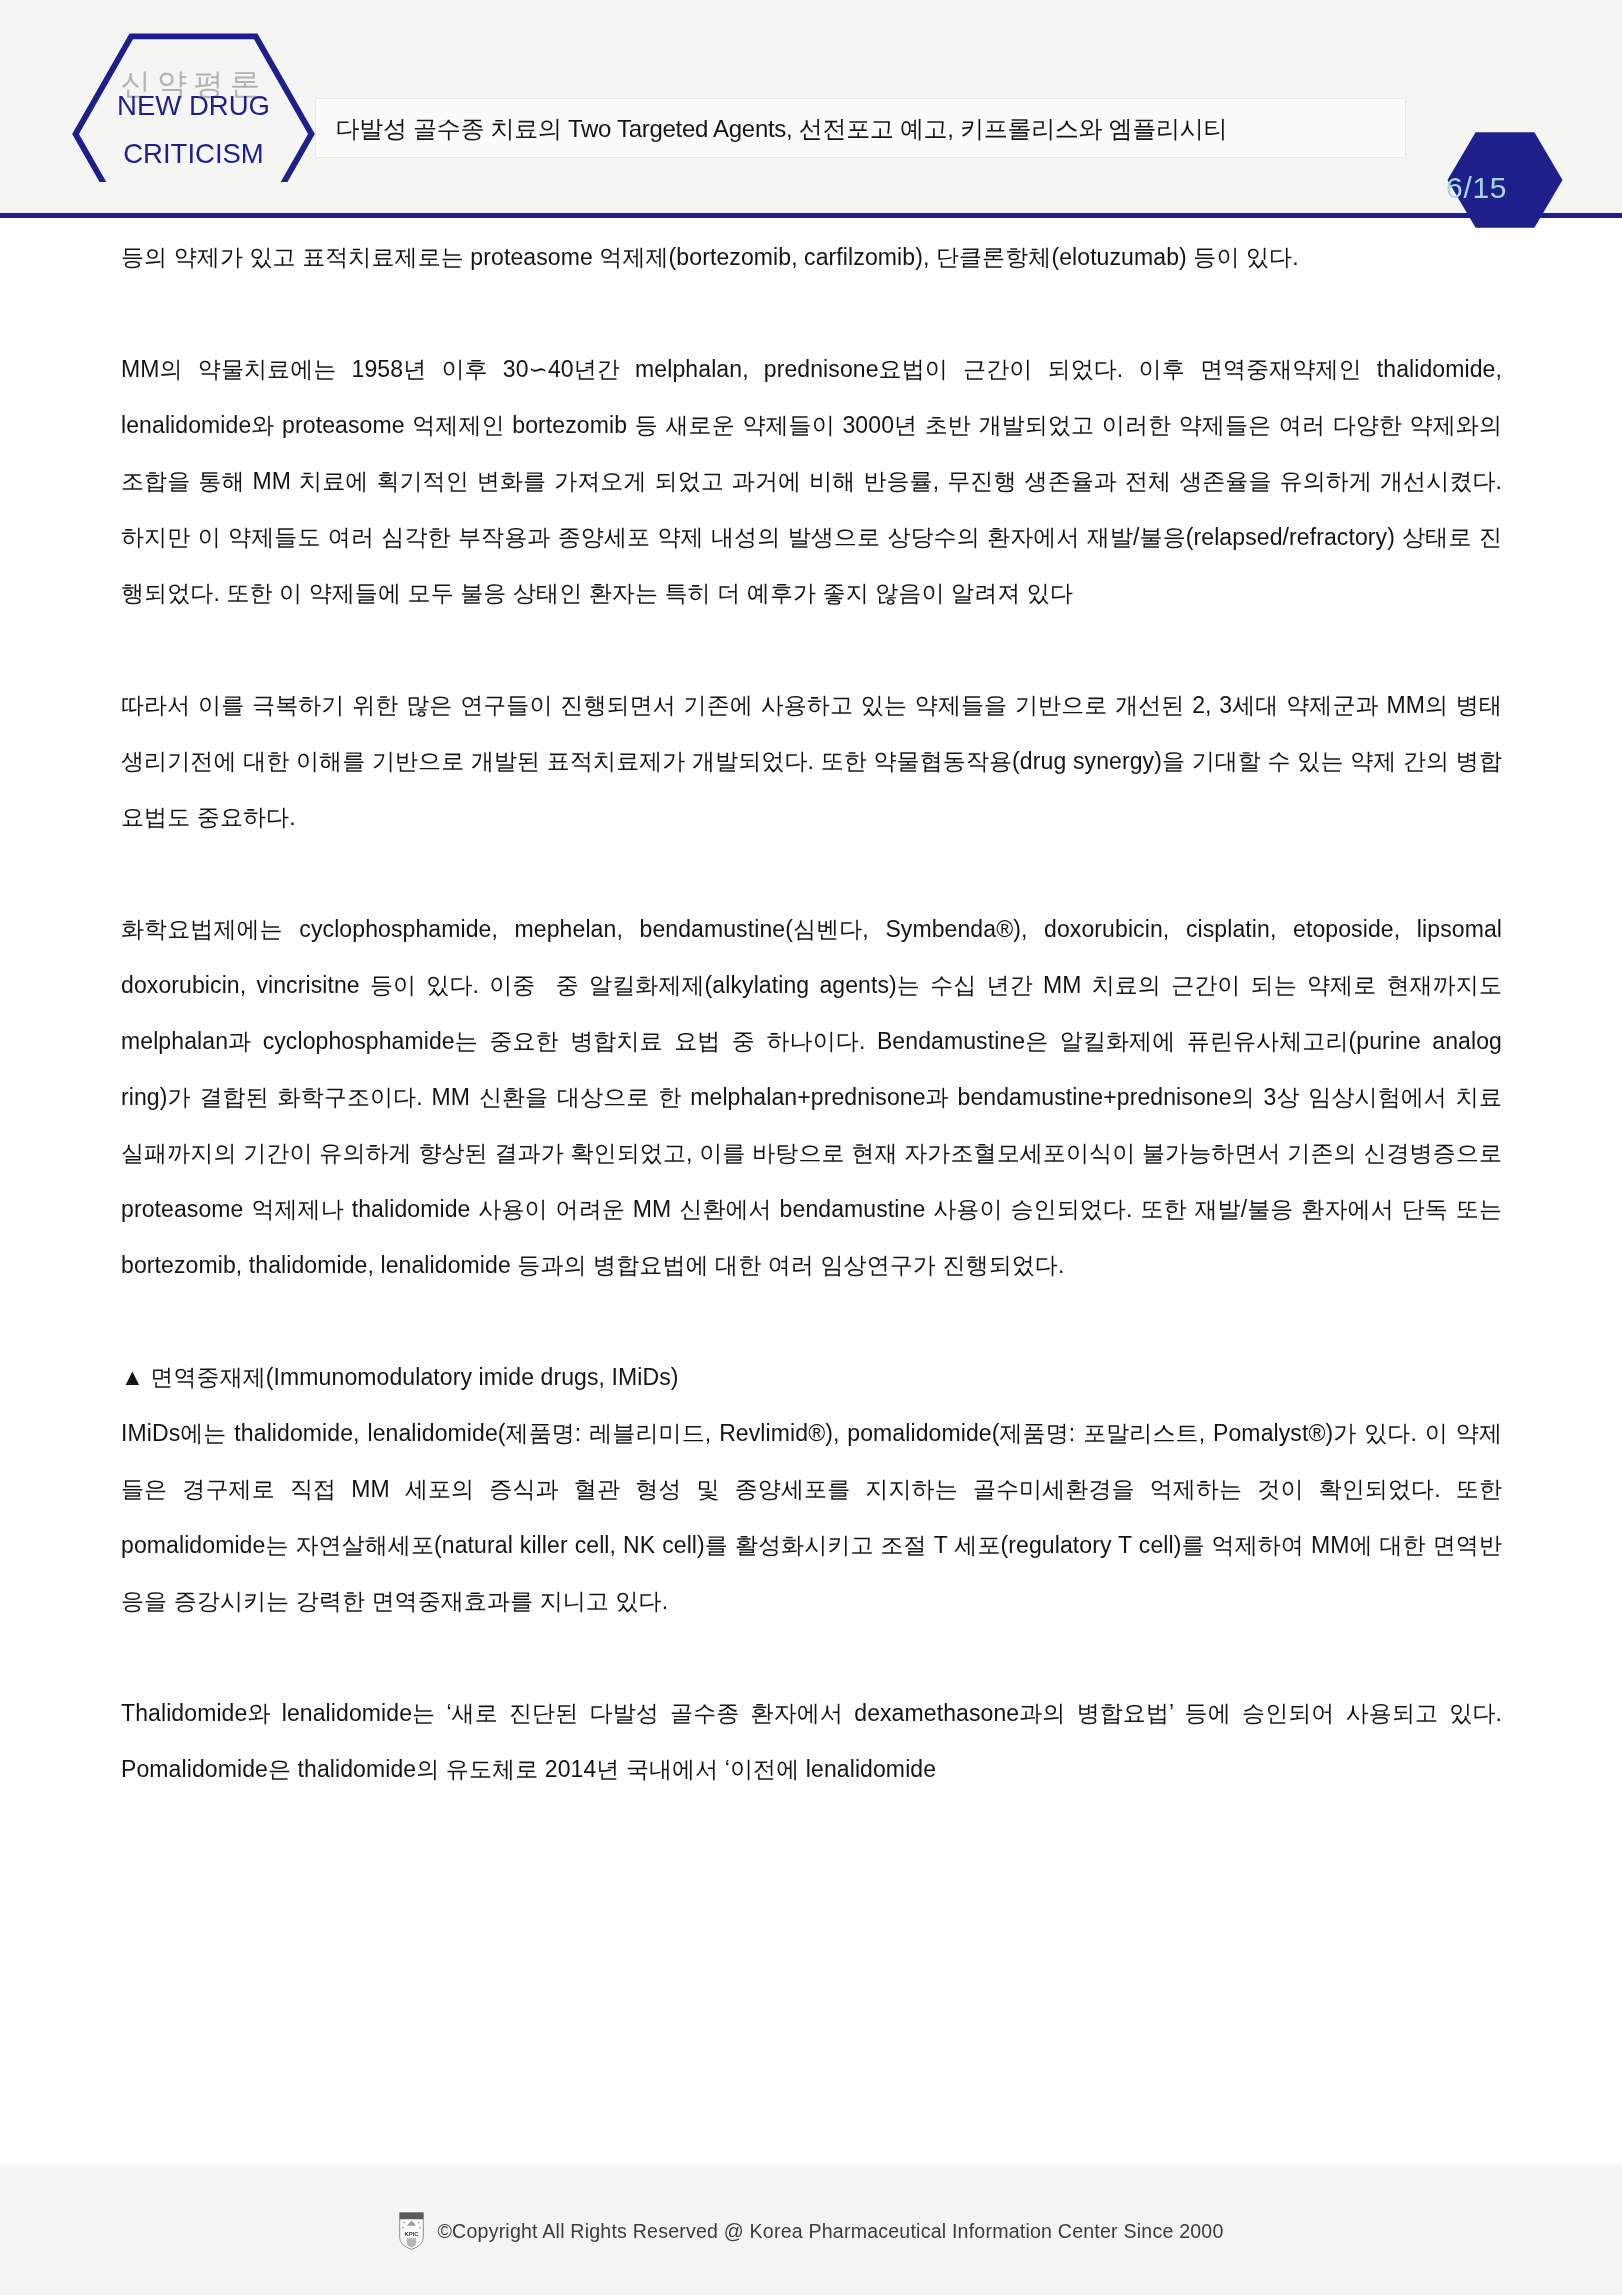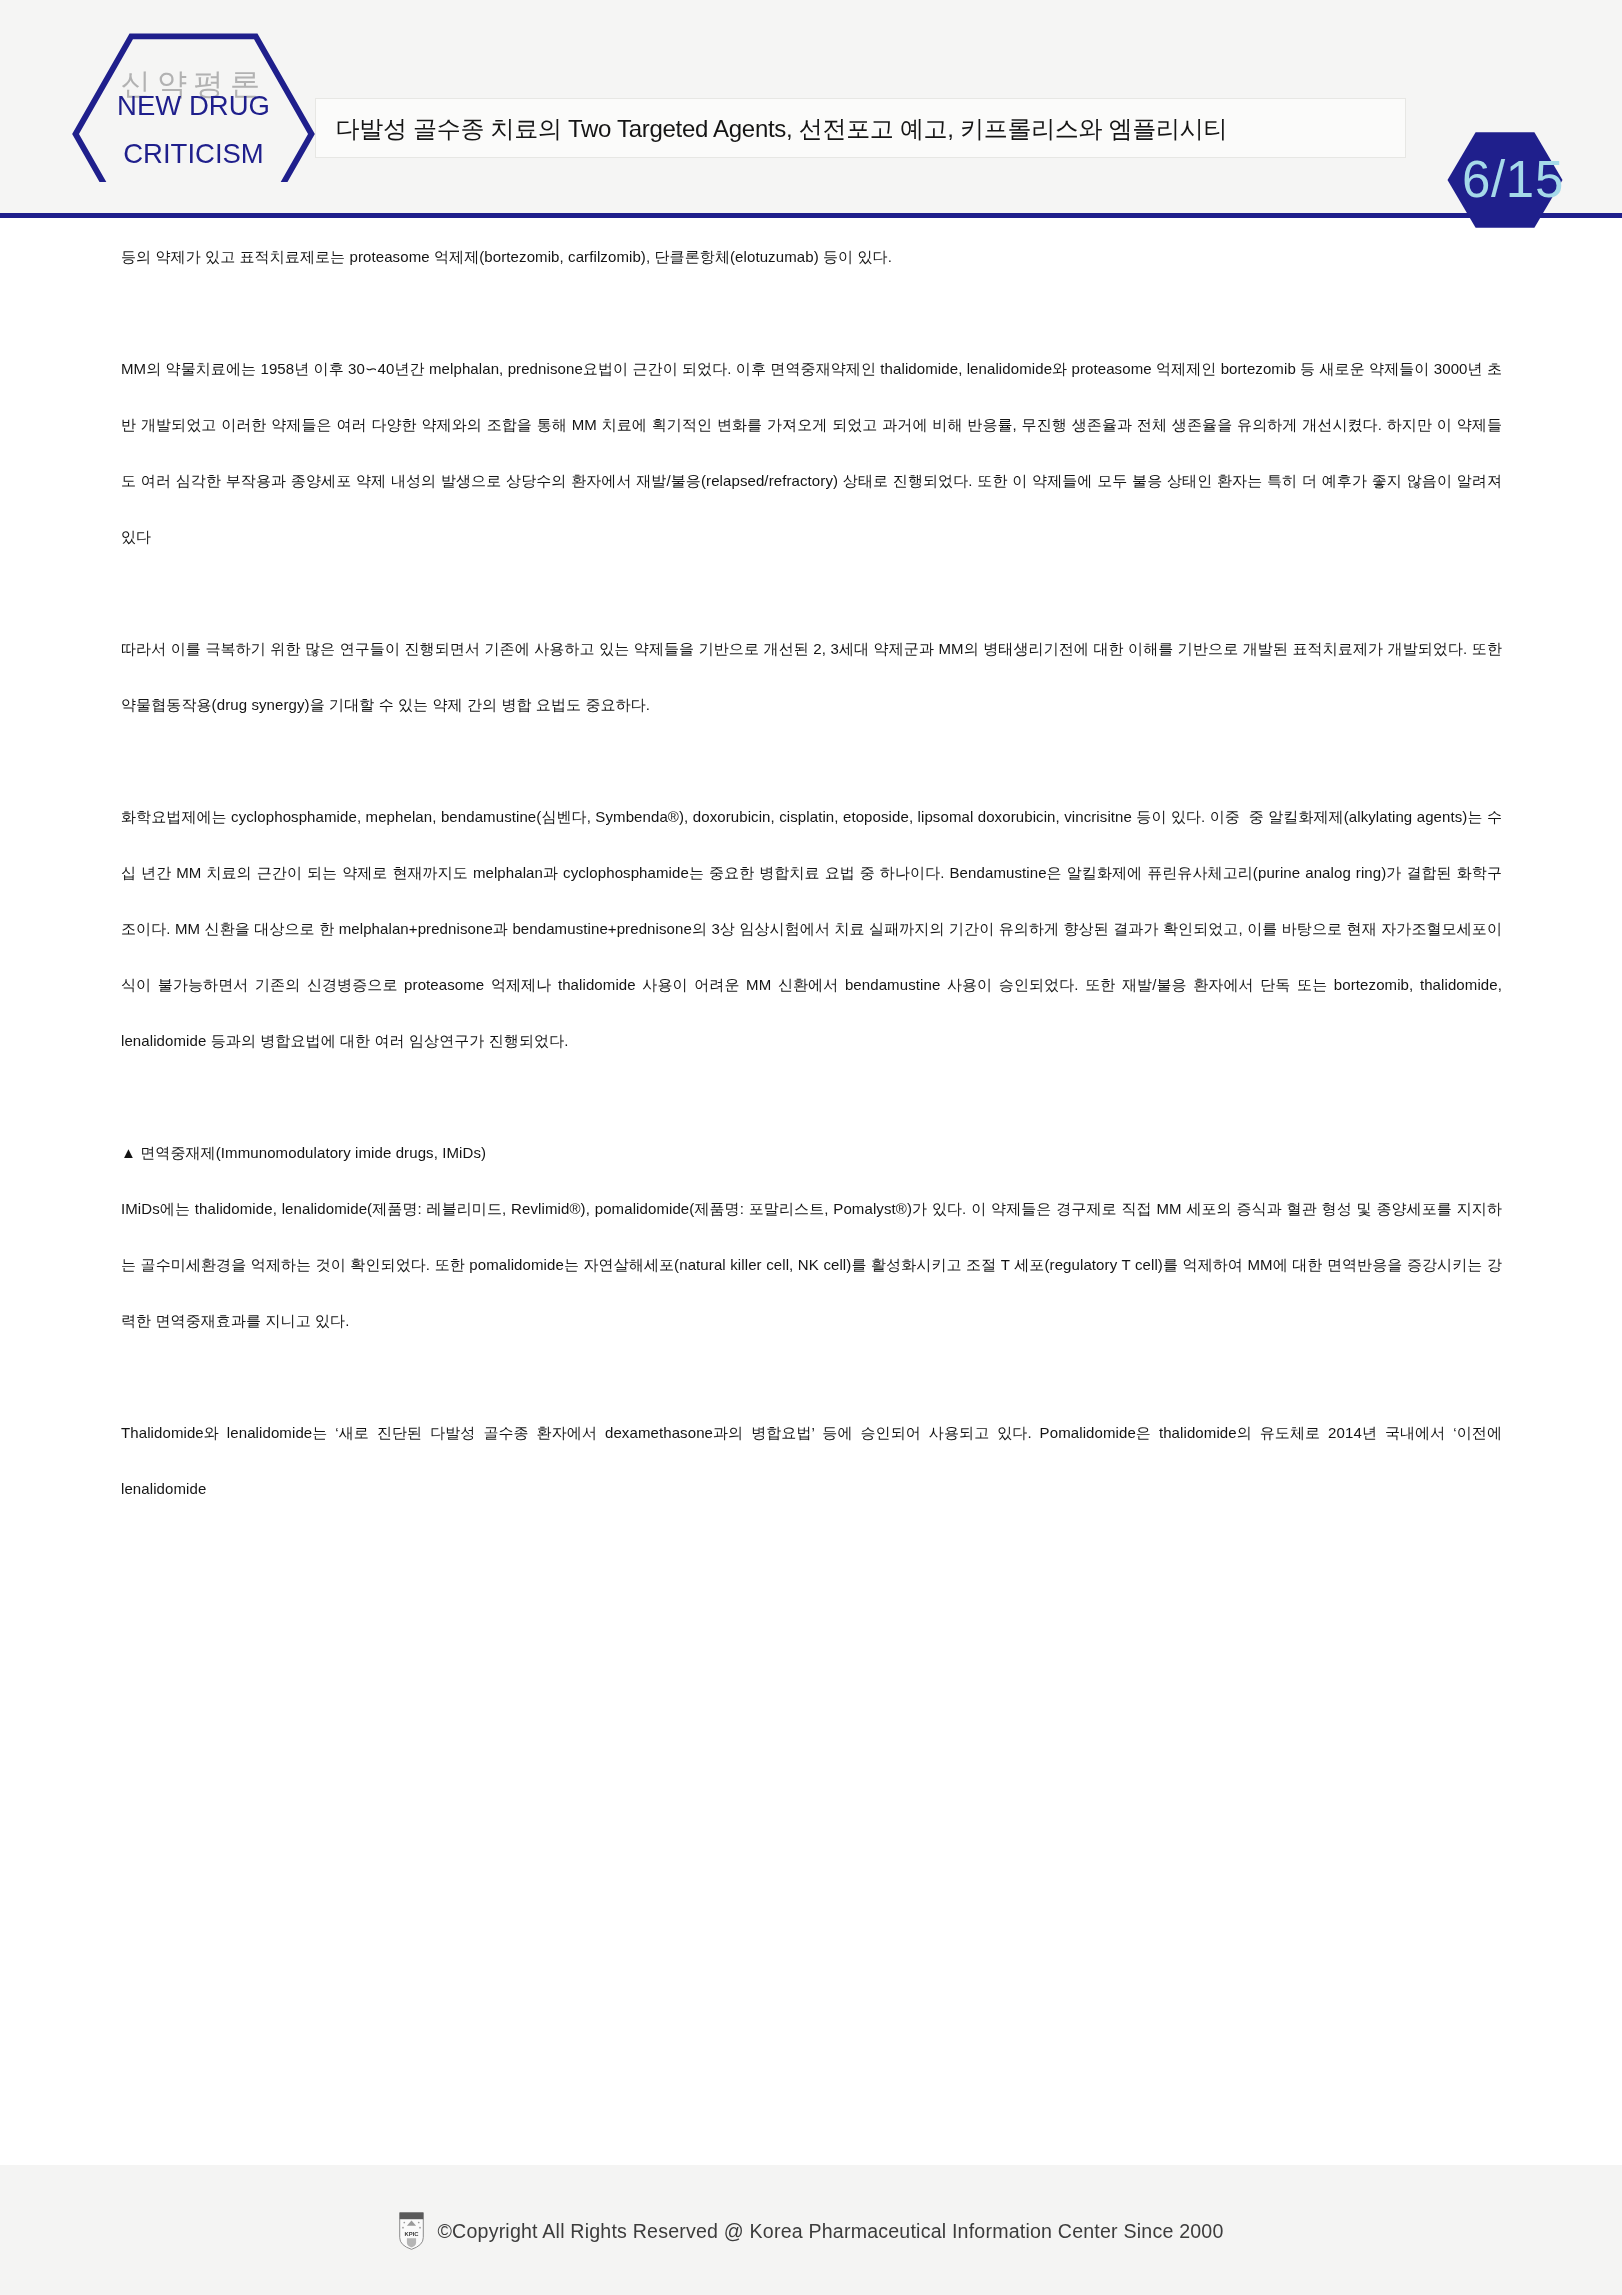--- a/index.html
+++ b/index.html
@@ -59,33 +59,33 @@
     display:block;padding-left:19.6px;line-height:59px;
     font-size:24px;color:#151515;letter-spacing:-0.3px;white-space:nowrap;
   }
 
   .page-badge{
     position:absolute;left:1446px;top:131px;width:118px;height:98px;z-index:2;
   }
   .page-badge svg{position:absolute;left:0;top:0;}
   .page-badge polygon{fill:var(--navy);}
   .page-badge .badge-num{
-    position:absolute;left:0;top:0;width:100%;height:100%;
-    text-align:right;line-height:97px;
-    font-size:51px;color:var(--badge-text);letter-spacing:0.7px;
+    position:absolute;left:0;top:8px;width:100%;height:100%;
+    text-align:left;line-height:97px;
+    font-size:30px;color:var(--badge-text);letter-spacing:0.7px;
   }
 
   
   .content{
     position:absolute;left:121px;top:182px;width:1381px;
     padding-top:47px;
     color:var(--body-text);
   }
   .block{
-    font-size:15px;line-height:56px;
+    font-size:23px;line-height:56px;
     text-align:justify;text-align-last:left;
     white-space:pre-wrap;
     letter-spacing:0.1px;
   }
   .block.paragraph{margin-bottom:56px;}
   .block.heading{margin-bottom:0;}
 
   
   .footer{
     position:absolute;left:0;bottom:0;width:1623px;height:130px;

